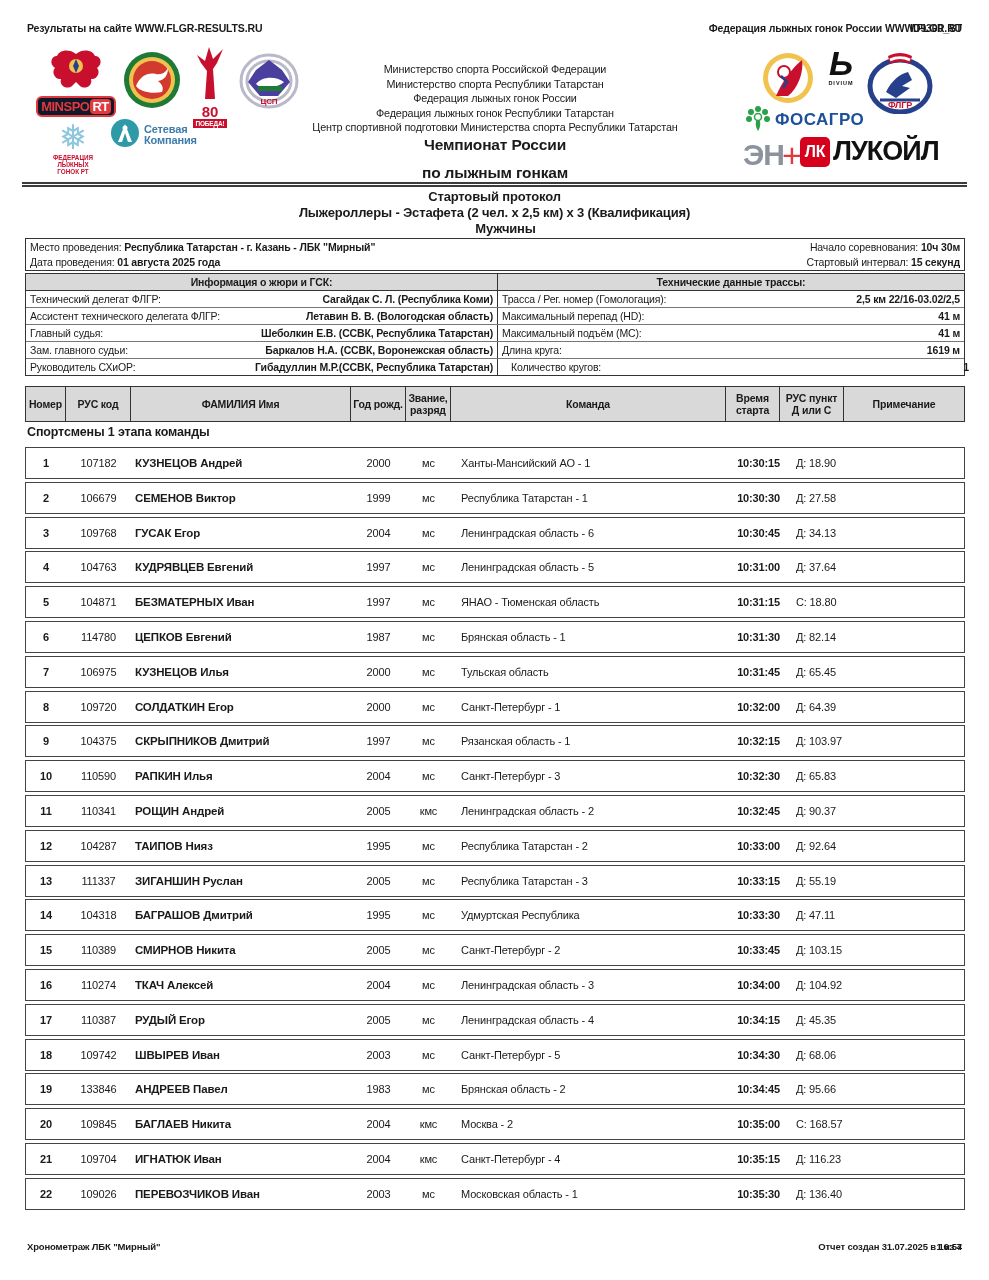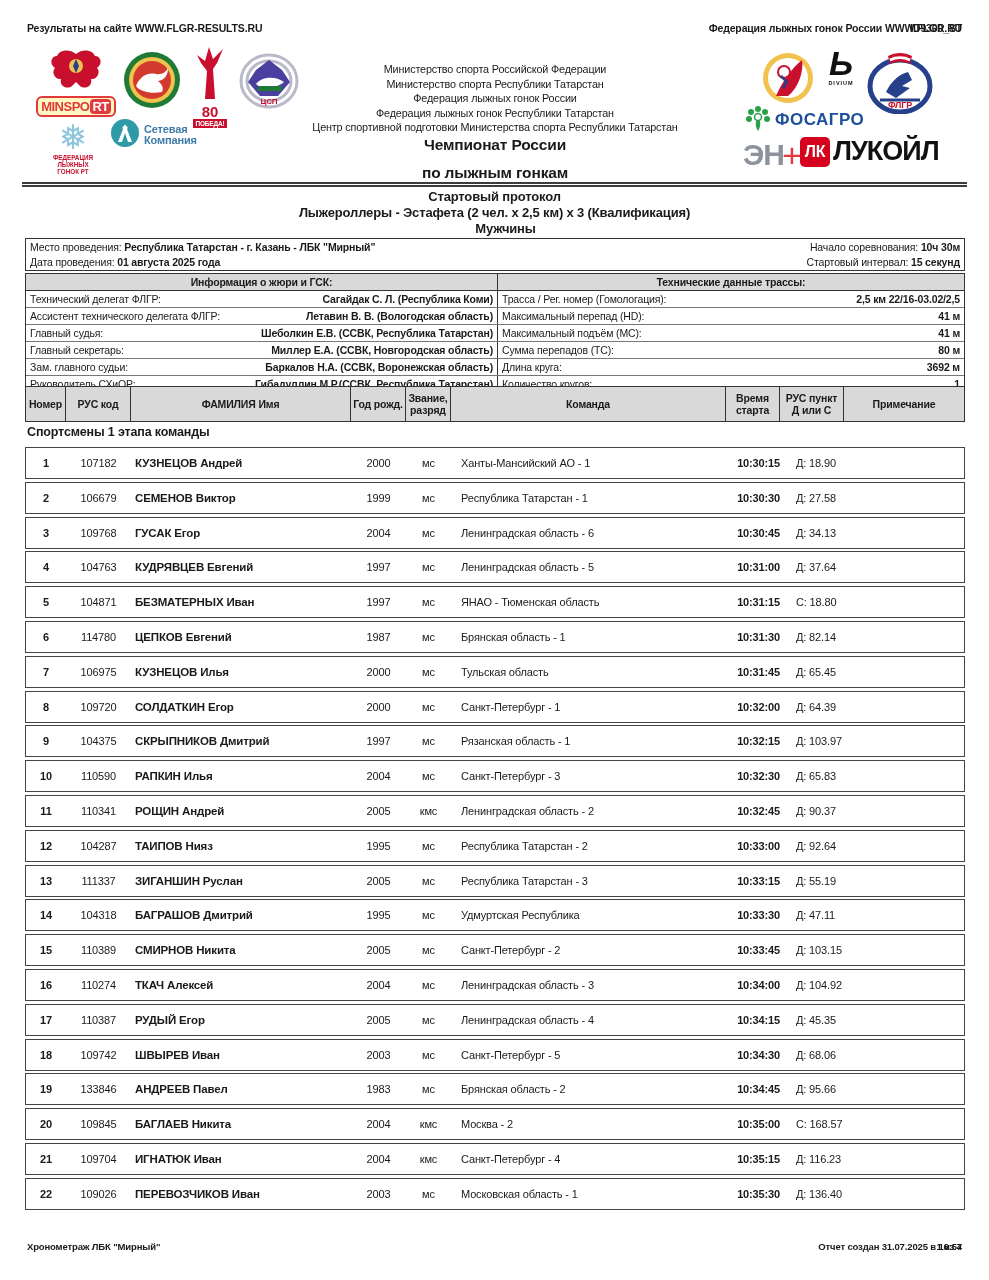--- a/index.html
+++ b/index.html
@@ -17,21 +17,21 @@
 
   
   .header-zone { position:absolute; top:40px; left:0; width:989px; height:195px; }
   .org-lines { position:absolute; top:22px; left:250px; width:490px; text-align:center; font-size:10.8px; line-height:14.6px; font-weight:500; }
   .title1 { position:absolute; top:96px; left:250px; width:490px; text-align:center; font-size:15.5px; font-weight:bold; }
   .title2 { position:absolute; top:124px; left:250px; width:490px; text-align:center; font-size:15.5px; font-weight:bold; }
 
   
   .logo { position:absolute; display:flex; flex-direction:column; align-items:center; }
   .minsport { top:8px; left:30px; width:92px; }
-  .minsport .word { border:2px solid #e03a3e; border-radius:6px; padding:1px 3px; font-size:13px; font-weight:800; color:#e03a3e; background:#fef9c3; display:flex; align-items:flex-start; letter-spacing:-0.5px; }
+  .minsport .word { border:2px solid #e03a3e; border-radius:6px; padding:1px 3px; font-size:13px; font-weight:800; color:#e03a3e; background:#0f172a; display:flex; align-items:flex-start; letter-spacing:-0.5px; }
   .minsport .word .rt { background:#e03a3e; color:#fff; border-radius:4px; padding:0 2px; margin-left:1px; }
   .tatarstan { top:10px; left:122px; }
   .pobeda { top:5px; left:188px; width:44px; }
   .pobeda .eighty { font-size:15px; font-weight:800; color:#c8102e; line-height:13px; }
   .pobeda .pbd { background:#c8102e; color:#fff; font-size:6.5px; font-weight:bold; padding:1px 2px; margin-top:1px; }
   .csp { top:12px; left:238px; }
   .flgrt { top:80px; left:38px; width:70px; }
   .flgrt .flake { font-size:34px; line-height:34px; color:#8ec6de; }
   .flgrt .cap { font-size:6.3px; color:#c8102e; font-weight:bold; text-align:center; line-height:7px; letter-spacing:0; }
   .setevaya { top:78px; left:110px; flex-direction:row; align-items:center; gap:4px; }
@@ -61,21 +61,21 @@
   .venue { position:absolute; top:238px; left:25px; width:940px; border:1px solid #333; font-size:10.5px; padding:1px 4px; }
   .venue .vrow { display:flex; justify-content:space-between; line-height:14.5px; }
   .venue b { font-weight:bold; }
 
   
   .jury { position:absolute; top:273px; left:25px; width:940px; border:1.5px solid #333; font-size:10.5px; }
   .jury .jhead { display:grid; grid-template-columns:472px 466px; background:#d9d9d9; font-weight:bold; text-align:center; border-bottom:1px solid #333; }
   .jury .jhead div { padding:2px 0; }
   .jury .jhead div:first-child { border-right:1px solid #333; }
   .jury .jrow { display:grid; grid-template-columns:472px 466px; border-bottom:1px solid #777; }
-  .jury .jrow:last-child { border-bottom:none; }
+  .jury .jrow:last-child { border-bottom:none;gap:9px; }
   .jury .half { display:flex; justify-content:space-between; padding:1.5px 4px; line-height:13px; }
   .jury .half.left { border-right:1px solid #333; }
   .jury .val { font-weight:bold; text-align:right; }
 
   
   .thead { position:absolute; top:386px; left:25px; width:940px; height:36px; border:1.5px solid #333; background:#d9d9d9; display:grid; grid-template-columns:40px 65px 220px 55px 45px 275px 54px 64px auto; align-items:center; font-size:10.5px; font-weight:bold; text-align:center; white-space:pre-line; line-height:12px; }
   .thead .hcell { height:100%; display:flex; align-items:center; justify-content:center; border-right:1px solid #333; }
   .thead .hcell:last-child { border-right:none; }
 
   .section-title { position:absolute; top:425px; left:27px; font-size:12.5px; font-weight:bold; }
@@ -281,36 +281,26 @@
             <span>Главный судья:</span>
             <span class="val">Шеболкин Е.В. (ССВК, Республика Татарстан)</span>
           </div>
           <div class="half right">
             <span>Максимальный подъём (MC):</span>
             <span class="val">41 м</span>
           </div>
         </div>
         <div class="jrow">
           <div class="half left">
-            <span>Главный секретарь:</span>
-            <span class="val">Миллер Е.А. (ССВК, Новгородская область)</span>
-          </div>
-          <div class="half right">
-            <span>Сумма перепадов (TC):</span>
-            <span class="val">80 м</span>
-          </div>
-        </div>
-        <div class="jrow">
-          <div class="half left">
             <span>Зам. главного судьи:</span>
             <span class="val">Баркалов Н.А. (ССВК, Воронежская область)</span>
           </div>
           <div class="half right">
             <span>Длина круга:</span>
-            <span class="val">3692 м</span>
+            <span class="val">1619 м</span>
           </div>
         </div>
         <div class="jrow">
           <div class="half left">
             <span>Руководитель СХиОР:</span>
             <span class="val">Гибадуллин М.Р.(ССВК, Республика Татарстан)</span>
           </div>
           <div class="half right">
             <span>Количество кругов:</span>
             <span class="val">1</span>

